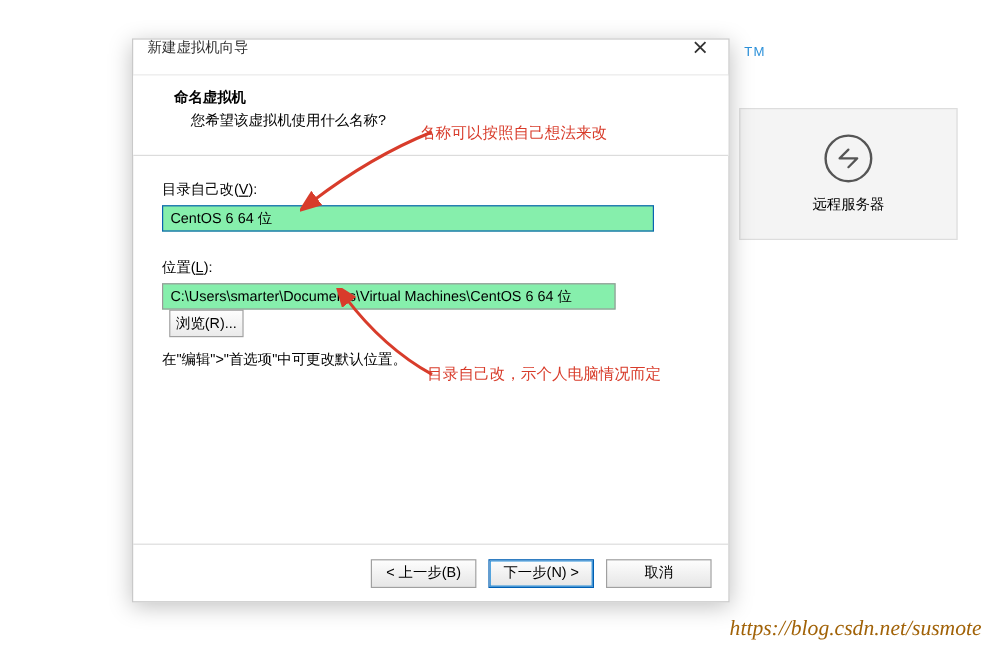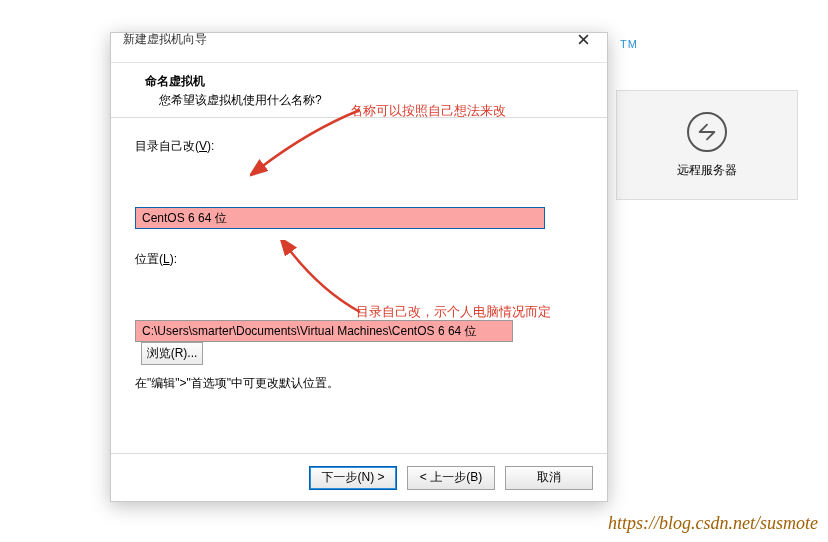--- a/index.html
+++ b/index.html
@@ -80,43 +80,42 @@
   .closebtn {
     width: 40px;
     height: 28px;
     display: flex;
     align-items: center;
     justify-content: center;
     color: #333;
   }
   .closebtn svg { width: 11px; height: 11px; }
   .header {
-    padding: 10px 20px 8px 34px;
+    padding: 10px 20px 20px 34px;
     border-bottom: 1px solid #dcdcdc;
     background: #fff;
   }
   .header .h1 { font-weight: bold; font-size: 12px; }
   .header .h2 { font-size: 12px; margin-top: 2px; padding-left: 14px; }
   .content {
     flex: 1;
     padding: 20px 24px 10px 24px;
     position: relative;
   }
   .lbl { font-size: 12px; margin-bottom: 4px; }
   .lbl span.u { text-decoration: underline; }
   .field {
     width: 410px;
     height: 22px;
     border: 1px solid #0a63b0;
     padding: 2px 6px;
     font-size: 12px;
     font-family: Tahoma, sans-serif;
-    background: #fca5a5;
+    background: #86efac;
     outline: none;
-    margin-top: 48px;
   }
   .field.loc {
     width: 378px;
     border: 1px solid #999;
     display: inline-block;
     vertical-align: middle;
   }
   .browse {
     display: inline-block;
     vertical-align: middle;
@@ -208,22 +207,22 @@
     </div>
     <div>
       <input class="field loc" value="C:\Users\smarter\Documents\Virtual Machines\CentOS 6 64 位" style="">
       <div class="browse">浏览(R)...</div>
     </div>
 
     <div class="hint">在"编辑"&gt;"首选项"中可更改默认位置。</div>
   </div>
 
   <div class="footer">
+    <div class="btn">&lt; 上一步(B)</div>
     <div class="btn default">下一步(N) &gt;</div>
-    <div class="btn">&lt; 上一步(B)</div>
     <div class="btn">取消</div>
   </div>
 </div>
 
 <svg class="arrow" style="left:250px; top:100px; width:120px; height:80px;">
   <defs>
       <marker id="ah1" markerWidth="10" markerHeight="10" refX="2" refY="3" orient="auto">
         <path d="M0,0 L0,6 L8,3 z" fill="#d83c2b"></path>
       </marker>
     </defs>

